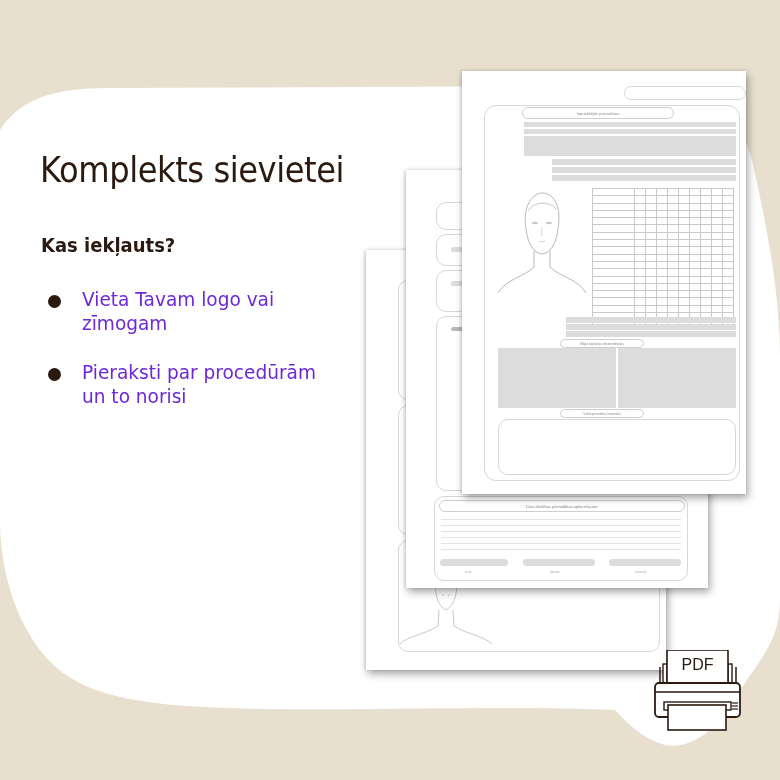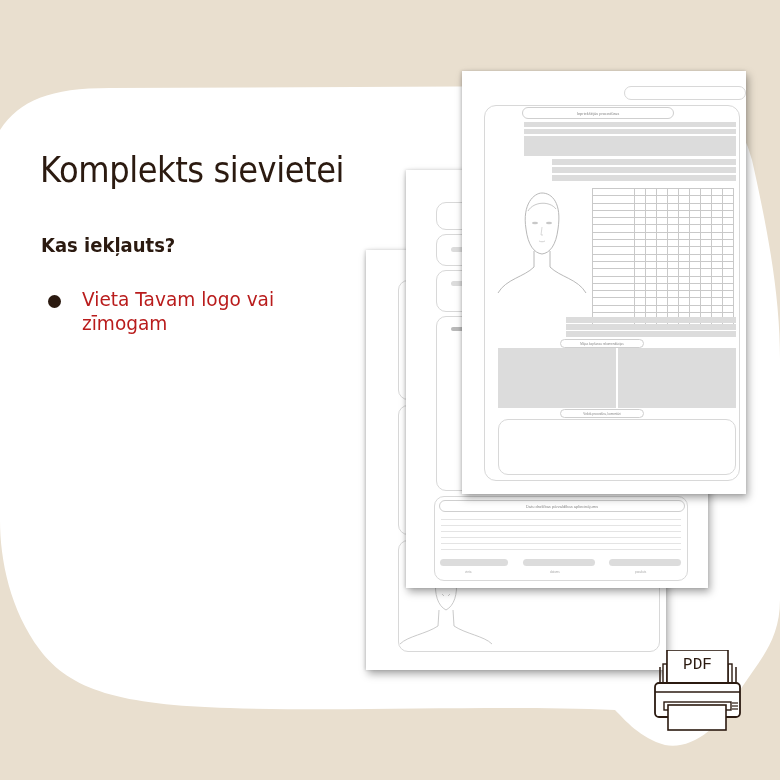--- a/index.html
+++ b/index.html
@@ -25,21 +25,21 @@
     font-size: 20px; font-weight: 700; color: #2b1a10;
     font-family: "DejaVu Sans", sans-serif;
     transform: scaleX(0.9); transform-origin: left top;
   }
   .features {
     position: absolute; left: 48px; top: 288px; width: 310px;
     list-style: none;
   }
   .feature {
     position: relative; padding-left: 34px;
-    font-size: 19.5px; line-height: 24px; color: #b91c1c;
+    font-size: 19.5px; line-height: 24px; color: #6d28d9;
     margin-bottom: 25px;
     font-family: "DejaVu Sans", sans-serif;
   }
   .feature .txt { display: block; transform: scaleX(0.95); transform-origin: left top; }
   .feature .dot {
     position: absolute; left: 0; top: 7px; width: 13px; height: 13px;
     border-radius: 50%; background: #2b1a10;
   }
 
   .page {
@@ -57,37 +57,41 @@
   .pill { position: absolute; border: 1px solid #cfcfcf; border-radius: 10px; background:#fff;
           font-size: 4px; color: #888; text-align: center; line-height: 13px; }
 
   .grid-table { position: absolute; border-collapse: collapse; }
   .grid-table td { border: 0.6px solid #c9c9c9; width: 11px; height: 7.3px; }
   .grid-table td.first { width: 42px; }
 
   .pdf-wrap { position: absolute; left: 650px; top: 650px; width: 95px; height: 85px; }
   .pdf-label {
     position: absolute; left: 23px; top: 6px; width: 36px; text-align: center;
-    font-size: 16px; color: #2b1a10; font-family: Liberation Mono, monospace;
+    font-size: 16px; color: #2b1a10; font-family: Liberation Sans, sans-serif;
   }
 </style>
 </head>
 <body>
 
 <svg class="blob" viewBox="0 0 780 780">
   <path d="M0,130 C20,100 50,88 110,88 L600,86 C700,86 740,110 752,160 C770,240 780,300 780,360 L780,600 C780,640 760,660 740,690 C720,730 690,750 665,745 C640,738 625,720 615,710 C500,705 350,712 230,708 C120,705 70,690 40,650 C10,610 0,560 0,520 Z" fill="#ffffff"></path>
 </svg>
 
 <h1 class="title">Komplekts sievietei</h1>
 <h2 class="subtitle">Kas iekļauts?</h2>
 
 <ul class="features">
   <li class="feature">
     <span class="dot"></span>
     <span class="txt">Vieta Tavam logo vai zīmogam</span>
+  </li>
+  <li class="feature">
+    <span class="dot"></span>
+    <span class="txt">Pieraksti par procedūrām un to norisi</span>
   </li>
 </ul>
 
 <div class="page page3">
   <div class="rbox" style="left:32px;top:30px;width:270px;height:120px;"></div>
   <div class="rbox" style="left:32px;top:155px;width:270px;height:130px;"></div>
   <div class="rbox" style="left:32px;top:290px;width:262px;height:112px;"></div>
   <svg style="position:absolute;left:30px;top:330px;" width="100" height="72" viewBox="0 0 100 72">
     <path d="M40,0 C38,14 42,26 50,30 C58,26 62,14 60,0" fill="none" stroke="#bbb" stroke-width="0.8"></path>
     <path d="M43,30 L42,46 C30,54 12,56 4,64 M57,30 L58,46 C70,54 88,56 96,64" fill="none" stroke="#bbb" stroke-width="0.8"></path>

